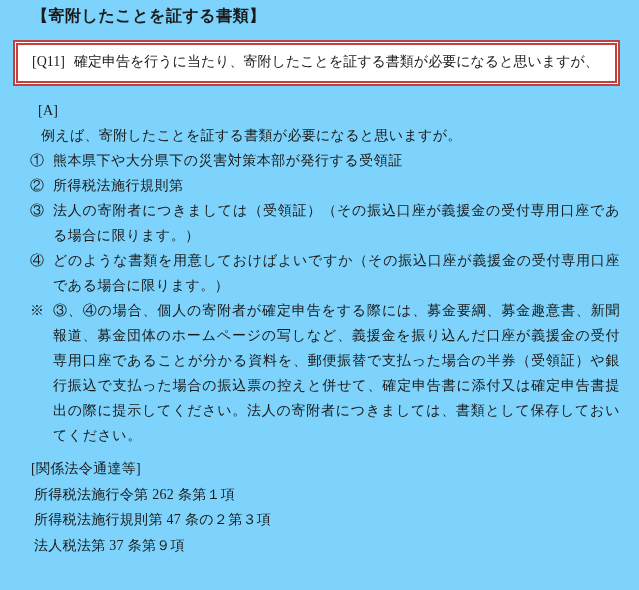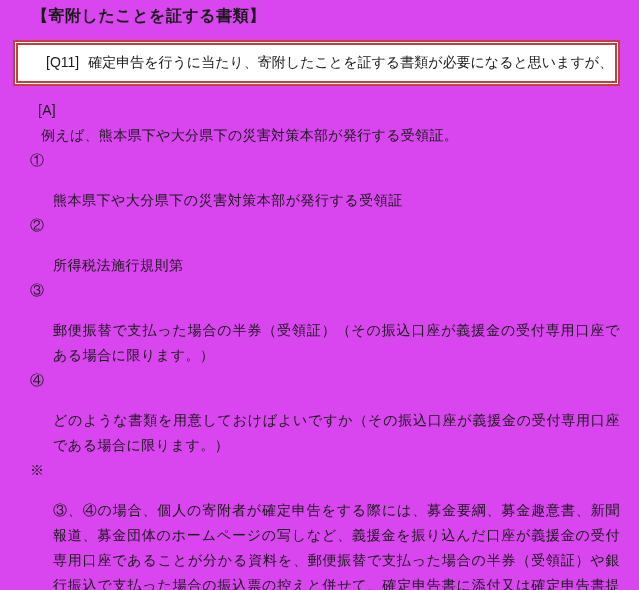--- a/index.html
+++ b/index.html
@@ -4,39 +4,39 @@
 <style>
   html, body {
     margin: 0;
     padding: 0;
     background: #ffffff;
   }
   .page {
     position: relative;
     width: 639px;
     height: 590px;
-    background: #d946ef;
+    background: #7dd3fc;
     overflow: hidden;
-    font-family: Liberation Sans, sans-serif;
+    font-family: Liberation Serif, serif;
     color: #1a1a1a;
     font-size: 14px;
   }
   .doc-title {
     margin: 6px 0 0 32px;
     font-size: 16px;
     font-weight: bold;
     letter-spacing: 0.5px;
     line-height: 20px;
   }
   .question-box {
     box-sizing: border-box;
     margin: 14px 0 8px 13px;
     width: 607px;
     border: 5px double #c4403e;
-    padding: 4px 12px 6px 28px;
+    padding: 4px 12px 6px 14px;
     line-height: 26px;
     background: #ffffff;
   }
   .q-line1 { white-space: nowrap; }
   .q-label { margin-right: 9px; }
   .q-line2 { margin-left: 28px; }
   .answer {
     margin: 12px 0 0 30px;
     width: 590px;
     line-height: 25px;
@@ -46,21 +46,20 @@
   .answer-intro { margin-left: 11px; }
   .list-item { display: flex; }
   .list-item .marker {
     flex: none;
     width: 23px;
   }
   .list-item .item-text {
     flex: 1;
     text-align: justify;
     letter-spacing: 0.5px;
-    margin-top: 40px;
   }
   .laws {
     margin: 8px 0 0 31px;
     line-height: 25.5px;
     letter-spacing: 0.3px;
   }
   .law-ref { margin-left: 3px; }
 </style>
 </head>
 <body>
@@ -70,42 +69,48 @@
   <h1 class="doc-title">【寄附したことを証する書類】</h1>
 
   <div class="question-box">
     <div class="q-line1">
       <span class="q-label">[Q11]</span><span>確定申告を行うに当たり、寄附したことを証する書類が必要になると思いますが、</span>
     </div>
   </div>
 
   <div class="answer">
     <div class="answer-label">[A]</div>
-    <div class="answer-intro">例えば、熊本県下や大分県下の災害対策本部が発行する受領証。</div>
+    <div class="answer-intro">例えば、寄附したことを証する書類が必要になると思いますが。</div>
 
     <div class="list-item">
       <span class="marker">①</span>
       <span class="item-text">熊本県下や大分県下の災害対策本部が発行する受領証</span>
     </div>
 
     <div class="list-item">
       <span class="marker">②</span>
       <span class="item-text">所得税法施行規則第</span>
     </div>
 
     <div class="list-item">
       <span class="marker">③</span>
-      <span class="item-text">郵便振替で支払った場合の半券（受領証）（その振込口座が義援金の受付専用口座である場合に限ります。）</span>
+      <span class="item-text">法人の寄附者につきましては（受領証）（その振込口座が義援金の受付専用口座である場合に限ります。）</span>
     </div>
 
     <div class="list-item">
       <span class="marker">④</span>
       <span class="item-text">どのような書類を用意しておけばよいですか（その振込口座が義援金の受付専用口座である場合に限ります。）</span>
     </div>
 
     <div class="list-item">
       <span class="marker">※</span>
       <span class="item-text">③、④の場合、個人の寄附者が確定申告をする際には、募金要綱、募金趣意書、新聞報道、募金団体のホームページの写しなど、義援金を振り込んだ口座が義援金の受付専用口座であることが分かる資料を、郵便振替で支払った場合の半券（受領証）や銀行振込で支払った場合の振込票の控えと併せて、確定申告書に添付又は確定申告書提出の際に提示してください。法人の寄附者につきましては、書類として保存しておいてください。</span>
     </div>
   </div>
 
+  <div class="laws">
+    <div>[関係法令通達等]</div>
+    <div class="law-ref">所得税法施行令第 262 条第１項</div>
+    <div class="law-ref">所得税法施行規則第 47 条の２第３項</div>
+    <div class="law-ref">法人税法第 37 条第９項</div>
+  </div>
 
 </div>
 
 </body></html>

